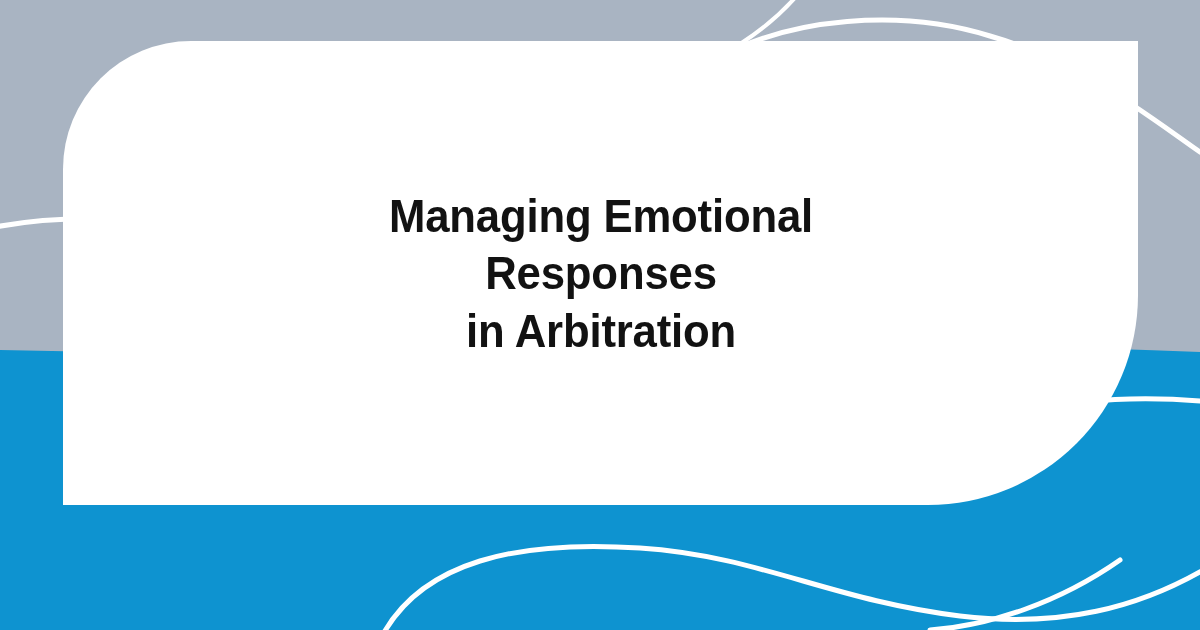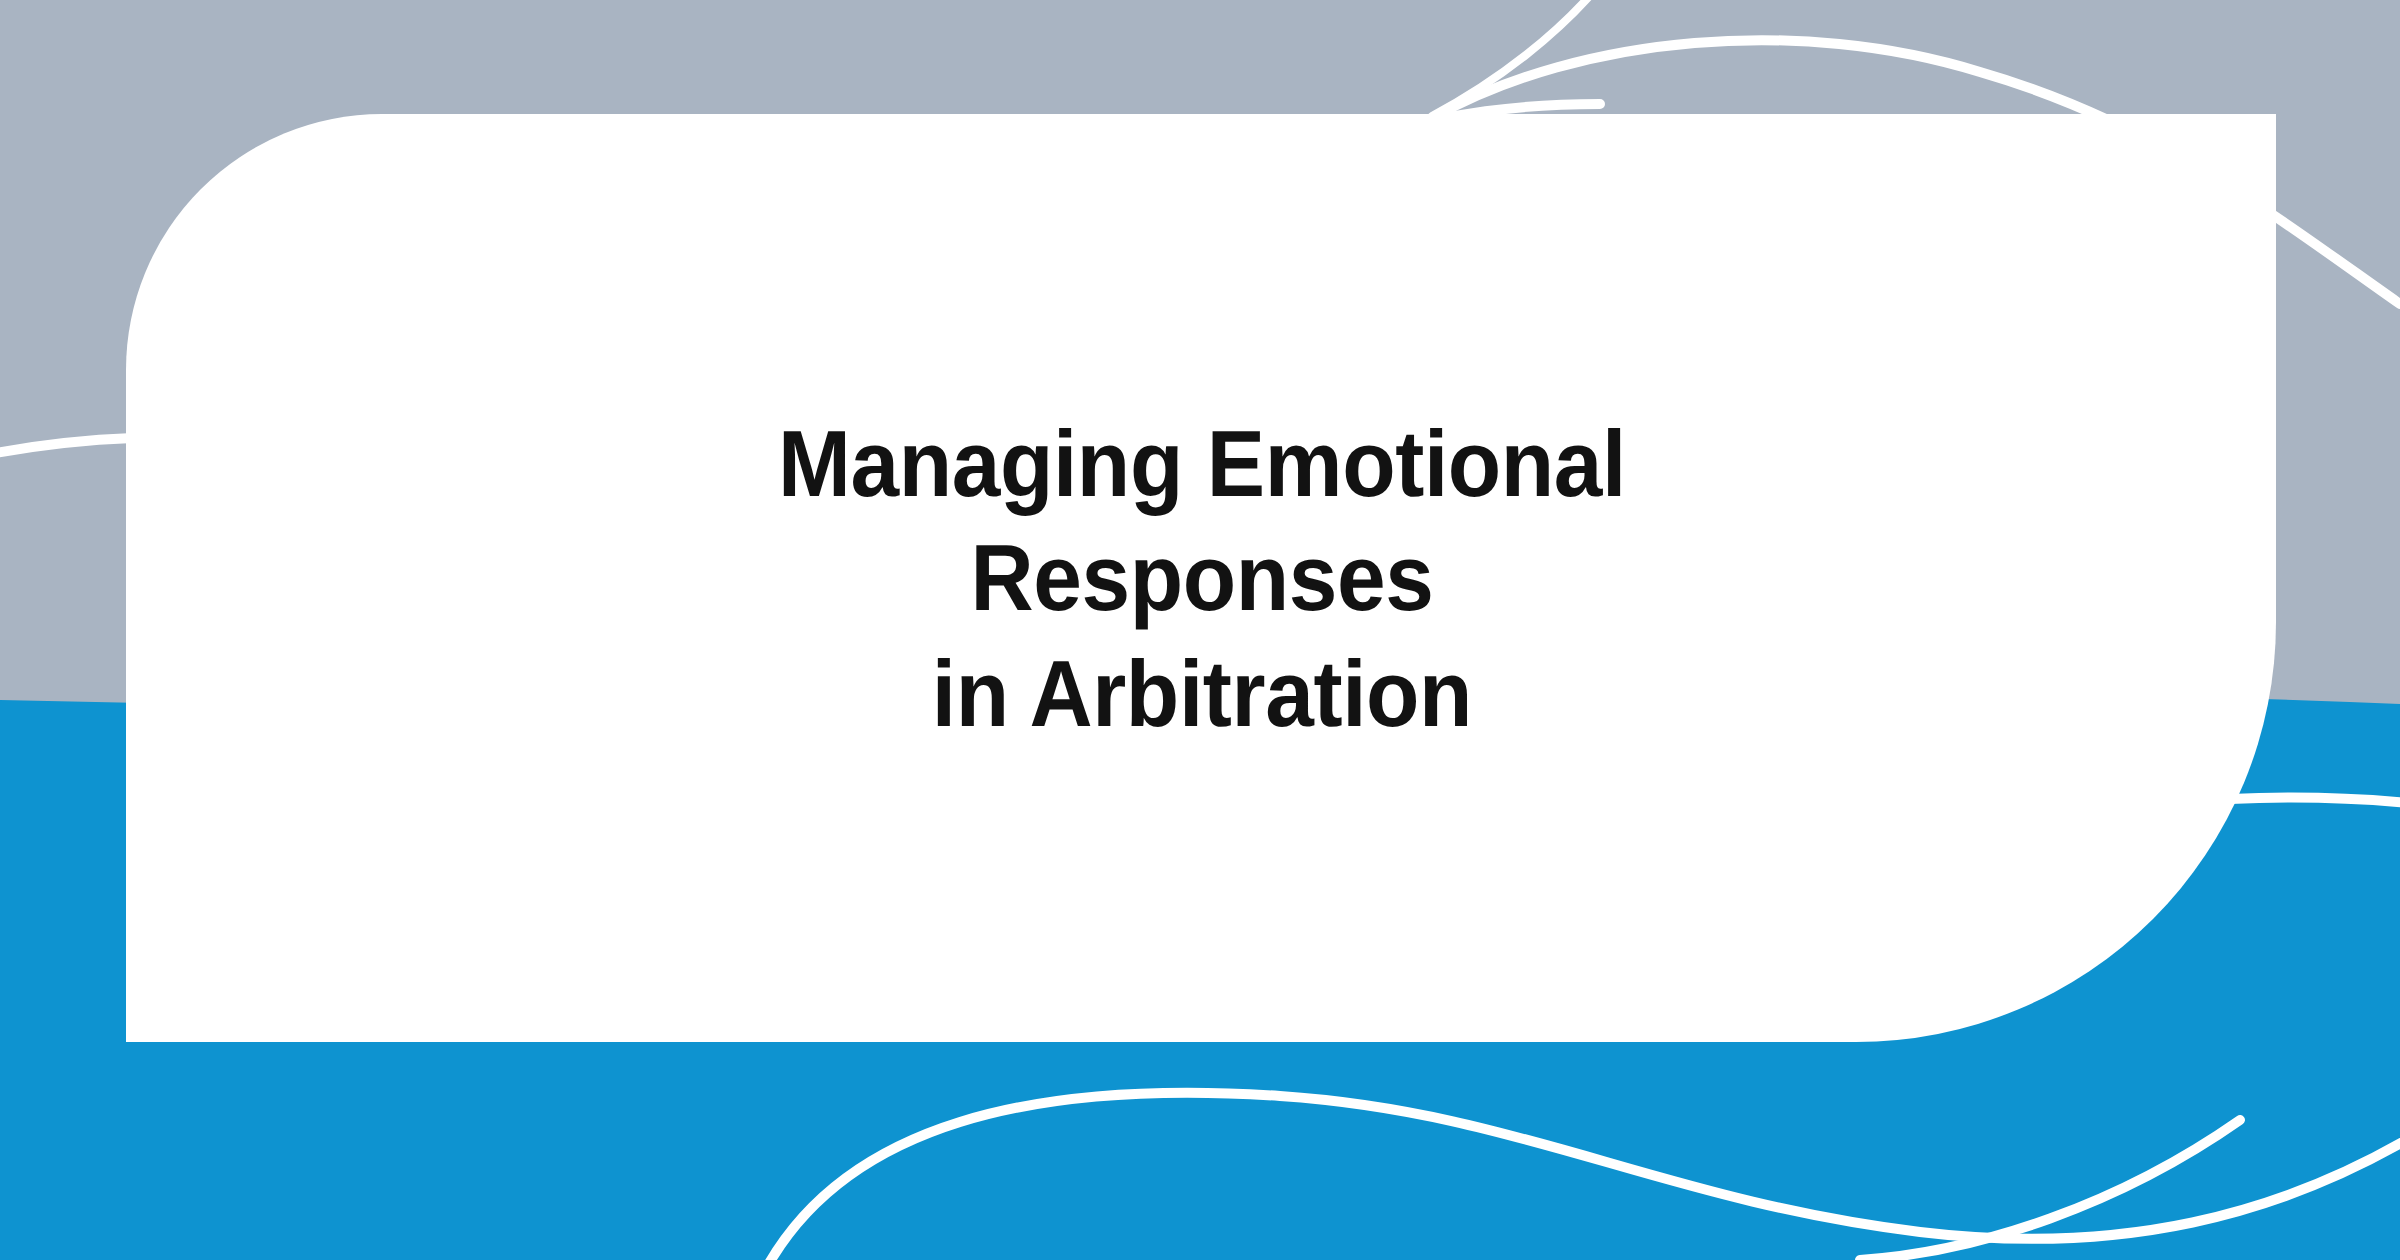--- a/index.html
+++ b/index.html
@@ -50,21 +50,21 @@
     left: 0; top: 0;
     width: 1200px;
     height: 630px;
     pointer-events: none;
   }
 
   
   .card {
     position: absolute;
     left: 63px;
-    top: 57px;
+    top: 41px;
     width: 1075px;
     height: 464px;
     background: #ffffff;
     border-top-left-radius: 128px;
     border-top-right-radius: 0px;
     border-bottom-right-radius: 210px;
     border-bottom-left-radius: 0px;
   }
 
   .card-body {

